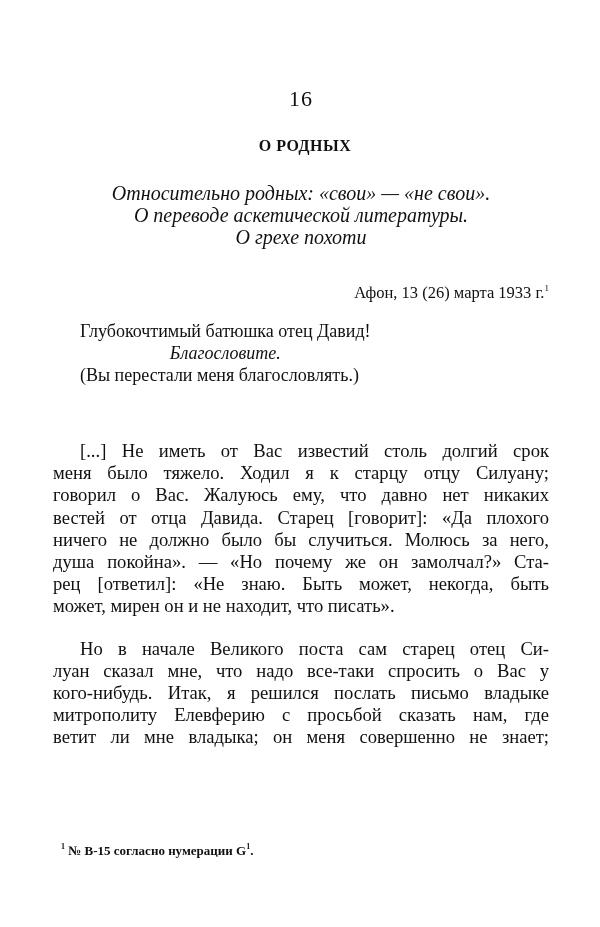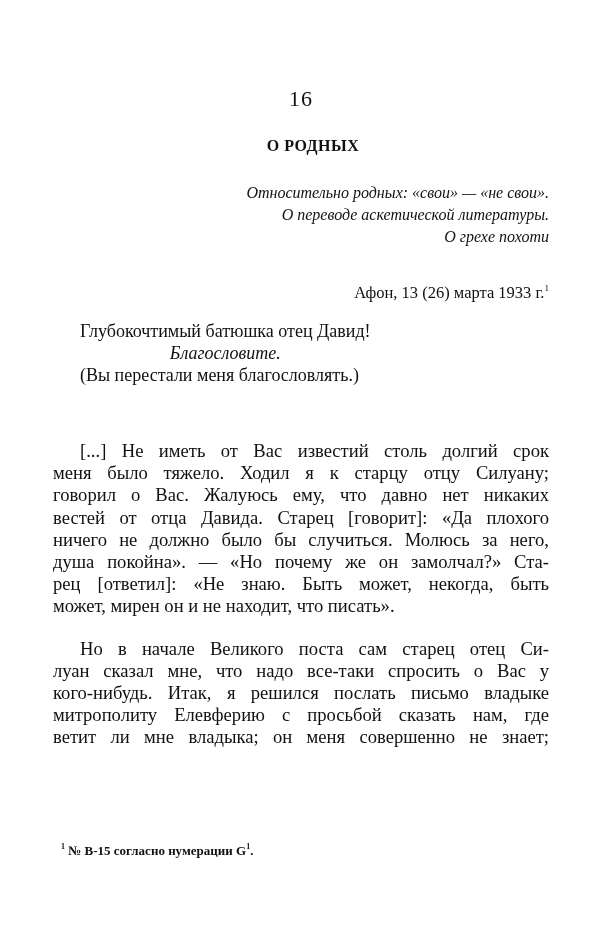--- a/index.html
+++ b/index.html
@@ -1,20 +1,20 @@
 <!DOCTYPE html>
 <html><head>
 <meta charset="utf-8">
 <style>
   html, body { margin: 0; padding: 0; background: #ffffff; }
   body { width: 600px; height: 927px; position: relative; overflow: hidden; color: #111; font-family: "Liberation Serif", serif; }
   .page { position: absolute; left: 53px; top: 0; width: 496px; }
   .chapter-num { position: absolute; top: 86px; left: 0; width: 496px; text-align: center; font-size: 22px; letter-spacing: 1px; }
-  .chapter-title { position: absolute; top: 137px; left: 12px; width: 496px; text-align: center; font-size: 16px; font-weight: bold; letter-spacing: 0.5px; }
-  .synopsis { position: absolute; top: 182px; left: 0; width: 496px; text-align: right; font-style: italic; font-size: 16px; line-height: 22px; }
+  .chapter-title { position: absolute; top: 137px; left: 4px; width: 496px; text-align: center; font-size: 16px; font-weight: bold; letter-spacing: 0.5px; }
+  .synopsis { position: absolute; top: 182px; left: 0; width: 496px; text-align: center; font-style: italic; font-size: 20px; line-height: 22px; }
   .dateline { position: absolute; top: 283px; right: 0; font-size: 16.5px; white-space: nowrap; }
   .dateline sup { font-size: 9px; vertical-align: 7px; }
   .salutation { position: absolute; top: 320px; left: 27px; font-size: 18px; line-height: 22px; }
   .salutation .it { font-style: italic; text-align: center; }
   .body { position: absolute; top: 421px; left: 0; width: 496px; font-size: 18.6px; line-height: 22.2px; text-align: justify; }
   .body .line { display: block; white-space: nowrap; text-align-last: justify; text-align: justify; width: 496px; }
   .body .line.last { text-align-last: left; }
   .body .line.indent { padding-left: 27px; width: 469px; margin-top: 19px; }
   .body .line.gap { margin-top: 20px; }
   .footnote { position: absolute; top: 842px; left: 8px; font-size: 13px; font-weight: bold; white-space: nowrap; }

